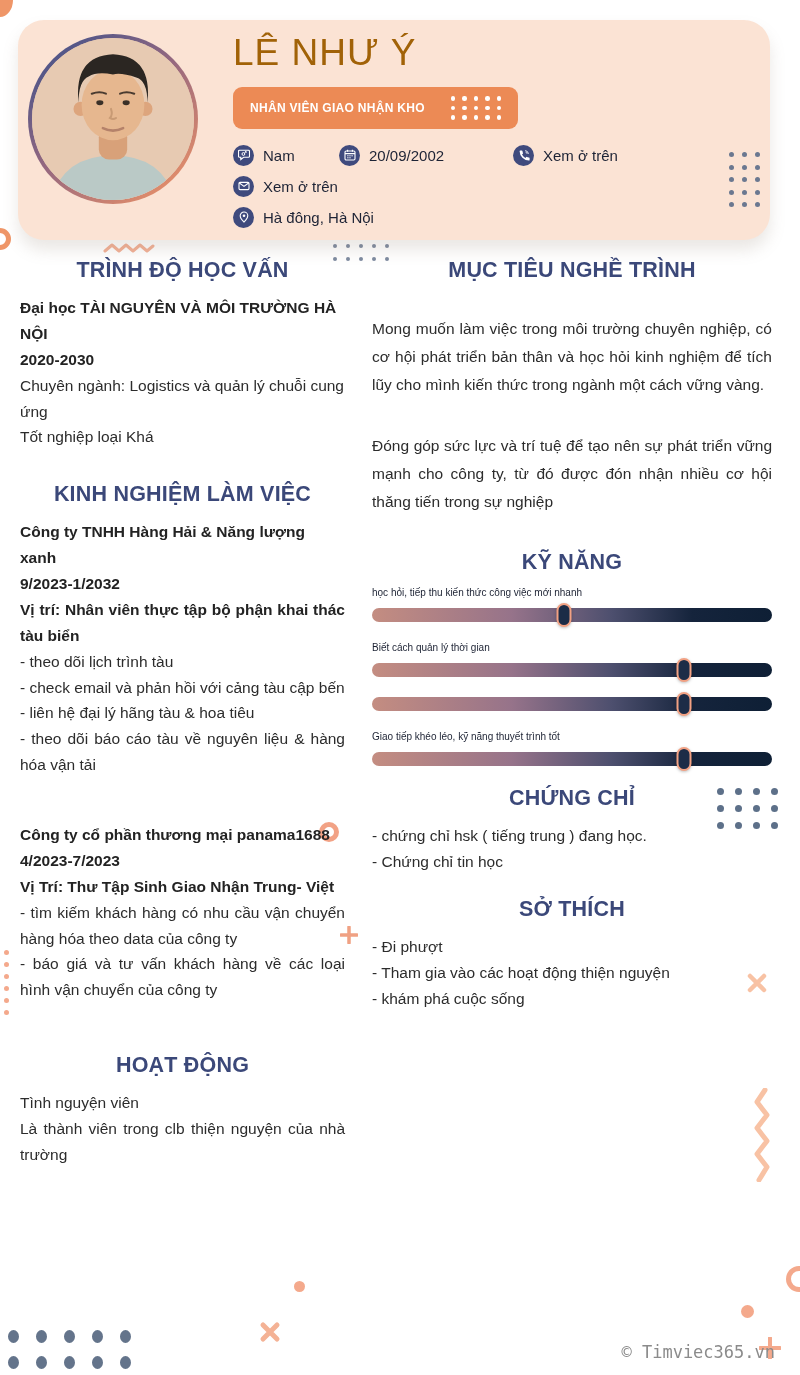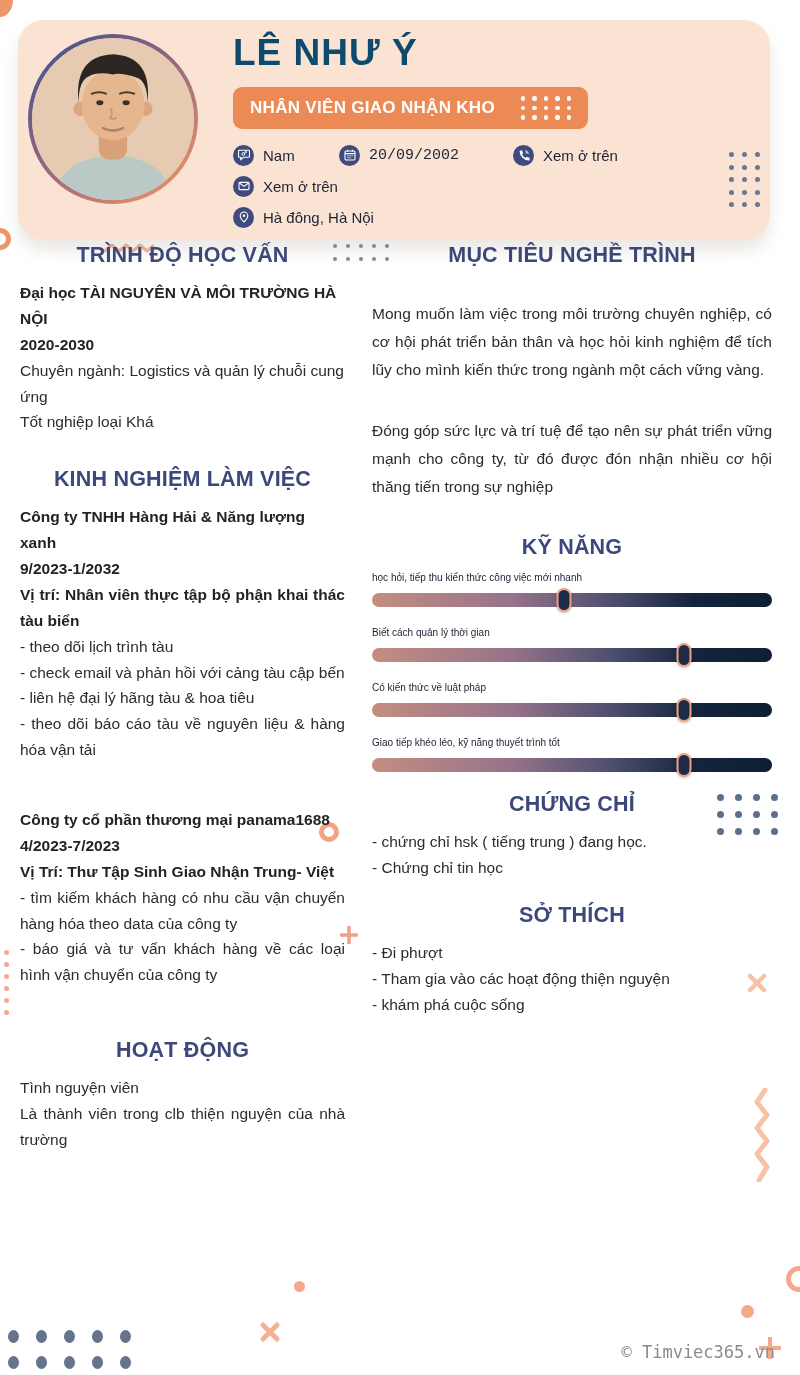--- a/index.html
+++ b/index.html
@@ -18,47 +18,47 @@
   }
   .avatar-ring {
     position:absolute; left:10px; top:14px; width:170px; height:170px;
     border-radius:50%; padding:4px;
     background:linear-gradient(140deg,#46538a 8%,#96687f 48%,#ea9168 92%);
   }
   .avatar { width:100%; height:100%; border-radius:50%; overflow:hidden; background:#e7cab2; }
   .avatar svg { display:block; width:100%; height:100%; }
 
   .header-right { position:absolute; left:215px; top:12px; width:530px; }
-  .name { font-size:37px; font-weight:700; letter-spacing:1px; color:#0c4a6e; }
+  .name { font-size:37px; font-weight:400; letter-spacing:1px; color:#a16207; }
   .badge {
     margin-top:13px; display:inline-flex; align-items:center; gap:26px;
     background:#ec8a55; border-radius:9px; padding:9px 17px;
   }
-  .badge-label { color:#fff; font-size:17px; font-weight:700; letter-spacing:.3px; }
+  .badge-label { color:#fff; font-size:12px; font-weight:700; letter-spacing:.3px; }
   .dot-grid { display:grid; }
   .badge-dots { grid-template-columns:repeat(5,auto); gap:5px 7px; }
   .badge-dots .dot { width:4.5px; height:4.5px; border-radius:50%; background:#ffffff; }
 
   .info-rows { margin-top:16px; }
   .info-row { display:flex; margin-top:10px; }
   .info-item { display:flex; align-items:center; }
-  .w1 { width:106px; } .w2 { width:174px;font-family:Liberation Mono, monospace; }
+  .w1 { width:106px; } .w2 { width:174px; }
   .icircle {
     width:21px; height:21px; border-radius:50%; background:#3f4a7d;
     display:flex; align-items:center; justify-content:center; flex:0 0 auto;
   }
   .icircle svg { width:12px; height:12px; }
   .ilabel { margin-left:9px; font-size:15px; font-weight:500; color:#1d2335; }
 
   .hdr-dots { position:absolute; right:10px; top:132px; grid-template-columns:repeat(3,auto); gap:7.5px 8px; }
   .hdr-dots .dot { width:5px; height:5px; border-radius:50%; background:#6b7890; }
 
   
   .columns {
-    position:absolute; top:243px; left:0; width:100%;
+    position:absolute; top:258px; left:0; width:100%;
     display:flex; gap:27px; padding:0 28px 0 20px;
   }
   .col-left  { width:325px; flex:0 0 auto; }
   .col-right { flex:1; position:relative; }
 
   h2.sec {
     text-align:center; color:#3b4879; font-size:21.5px; font-weight:700;
     letter-spacing:.2px; margin:0 0 12px;
   }
   .p  { font-size:15.5px; line-height:1.67; color:#2c2c2c; }
@@ -380,21 +380,20 @@
 
             <div class="skill">
               <div class="skill-label">Biết cách quản lý thời gian</div>
               <div class="skill-bar">
                 <div class="skill-track"></div>
                 <div class="skill-thumb" style="left: 78%;"></div>
               </div>
             </div>
 
             <div class="skill">
-              <div class="skill-label">Có kiến thức về luật pháp</div>
               <div class="skill-bar">
                 <div class="skill-track"></div>
                 <div class="skill-thumb" style="left: 78%;"></div>
               </div>
             </div>
 
             <div class="skill">
               <div class="skill-label">Giao tiếp khéo léo, kỹ năng thuyết trình tốt</div>
               <div class="skill-bar">
                 <div class="skill-track"></div>

